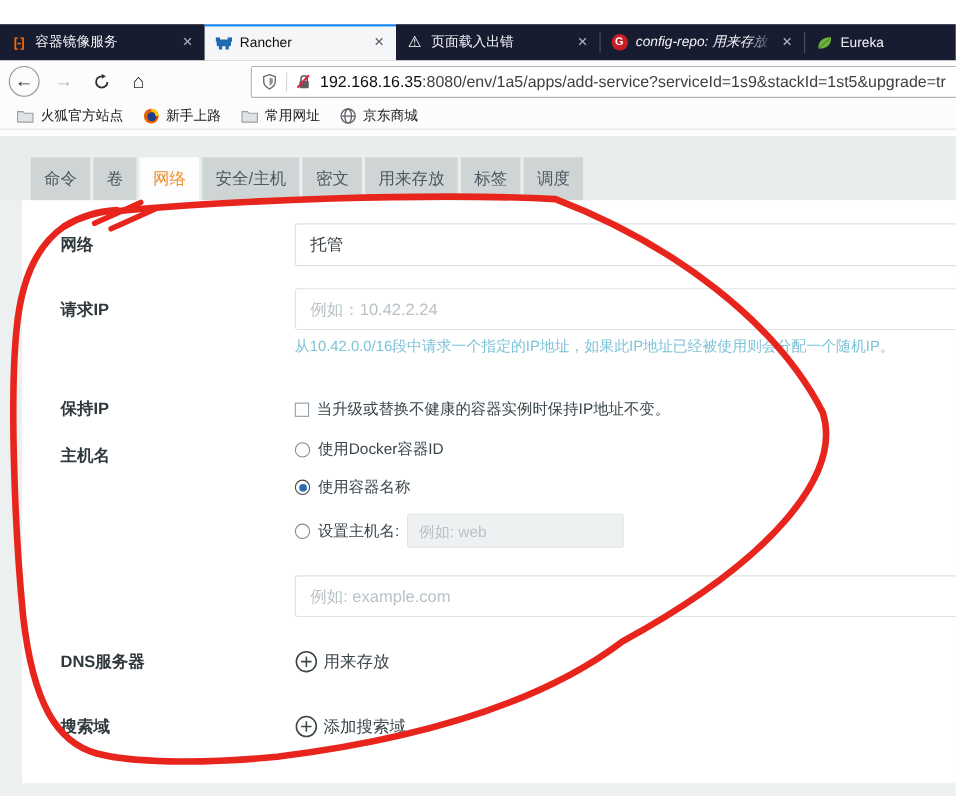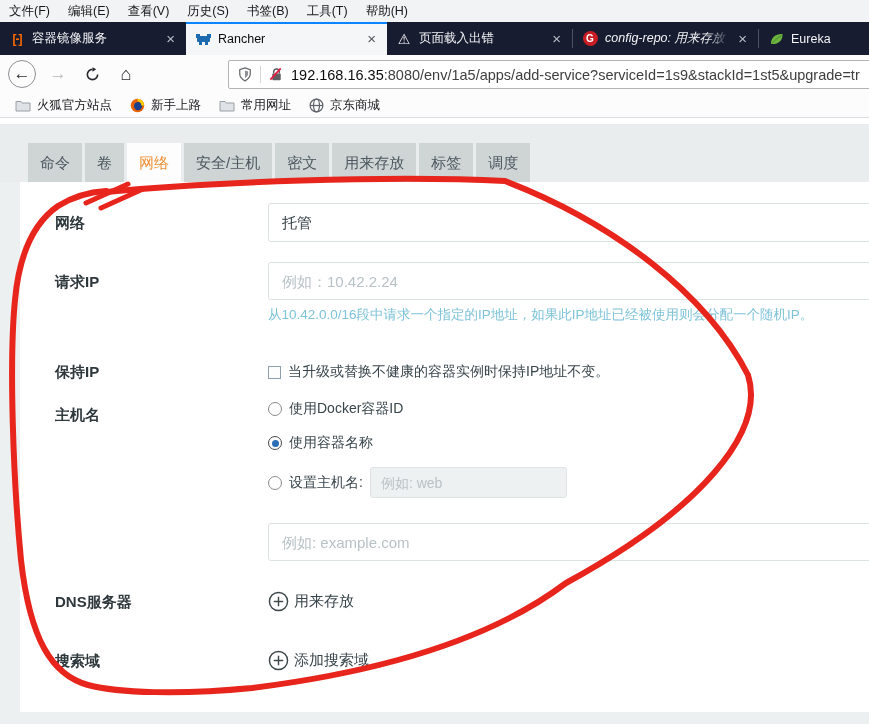--- a/index.html
+++ b/index.html
@@ -83,37 +83,28 @@
   .addbtn { display:flex; align-items:center; gap:5px; font-size:15px; color:#39454a; }
 
   
   .anno { position:absolute; left:0; top:0; width:869px; height:724px; pointer-events:none; z-index:50; }
 </style>
 </head>
 <body>
 
 <div class="screen">
 
-  <div class="menubar">
-    <span>文件(F)</span>
-    <span>编辑(E)</span>
-    <span>查看(V)</span>
-    <span>历史(S)</span>
-    <span>书签(B)</span>
-    <span>工具(T)</span>
-    <span>帮助(H)</span>
-  </div>
 
   <div class="tabbar">
     <div class="btab" style="width:186px;">
       <span class="icon16 ali-ico">[-]</span>
       <span class="btitle">容器镜像服务</span>
       <span class="close">×</span>
     </div>
-    <div class="btab active" style="width:201px;">
+    <div class="btab active" style="width:174px;">
       <span class="icon16">
         <svg width="15" height="14" viewBox="0 0 15 14">
             <g fill="#1f6bb0">
               <rect x="1" y="4" width="13" height="6" rx="1"></rect>
               <rect x="0" y="2" width="4" height="4"></rect>
               <rect x="11" y="2" width="4" height="4"></rect>
               <rect x="3" y="9" width="3" height="4"></rect>
               <rect x="9" y="9" width="3" height="4"></rect>
             </g>
           </svg>

